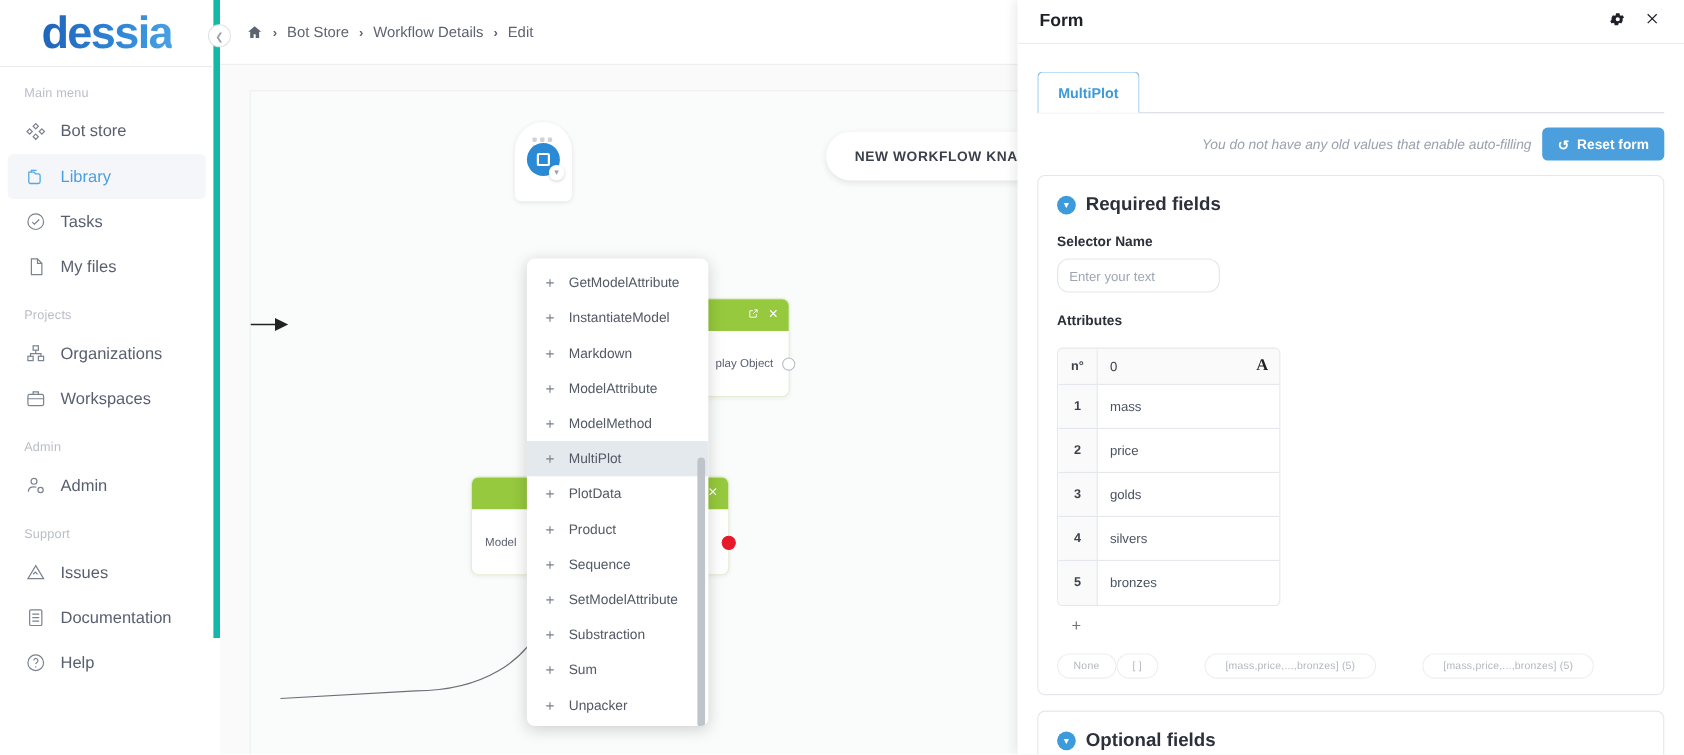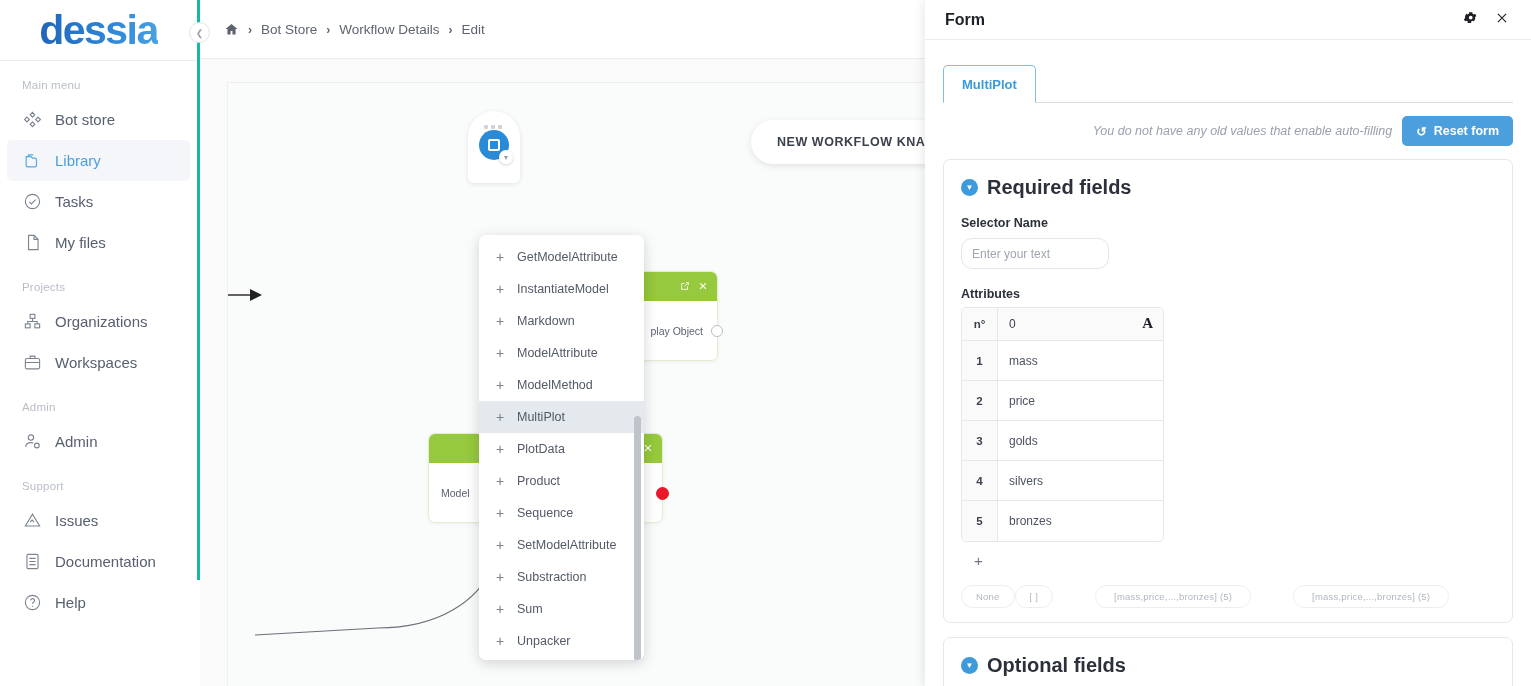--- a/index.html
+++ b/index.html
@@ -6,21 +6,21 @@
   html, body {
     width: 1531px; height: 686px;
     font-family: "Liberation Sans", sans-serif;
     background: #ffffff; overflow: hidden;
   }
   .app { position: relative; width: 1531px; height: 686px; }
 
   
   .sidebar {
     position: absolute; left: 0; top: 0; width: 200px; height: 580px;
-    background: #fff; border-right: 3px solid #14b8a6;
+    background: #fff; border-right: 6px solid #14b8a6;
   }
   .logo-wrap {
     height: 60px; display: flex; align-items: center; justify-content: center;
   }
   .logo {
     font-size: 41px; font-weight: 700; letter-spacing: -1.5px;
     color: #2f7fd1; line-height: 1;
     background: linear-gradient(100deg,#1f63b8 0%,#2f86d6 60%,#4aa3e4 100%);
     -webkit-background-clip: text; background-clip: text; color: transparent;
   }
@@ -186,31 +186,31 @@
   .card {
     border: 1px solid #e4e7ec; border-radius: 7px; background: #fff;
     padding: 16px 17px 14px 17px; margin-bottom: 14px;
   }
   .card-hdr { display: flex; align-items: center; gap: 9px; margin-bottom: 17px; }
   .chev-badge {
     width: 17px; height: 17px; border-radius: 50%; background: #3d9bdc;
     display: flex; align-items: center; justify-content: center;
     color: #fff; font-size: 8px; flex: 0 0 17px;
   }
-  .card-ttl { font-size: 20px; font-weight: 700; color: #2b303a; }
+  .card-ttl { font-size: 17px; font-weight: 700; color: #2b303a; }
 
   .field-label { font-size: 12.5px; font-weight: 700; color: #2b303a; margin-bottom: 8px; }
   .text-input {
     width: 148px; height: 31px; border: 1px solid #e2e5ea; border-radius: 11px;
     padding: 0 10px; font-size: 12px; color: #4b5260; outline: none;
     font-family: "Liberation Sans", sans-serif; background:#fff;
   }
   .text-input::placeholder { color: #9fa6b1; }
 
-  .attr-label { font-size: 12.5px; font-weight: 700; color: #2b303a; margin: 18px 0 6px; }
+  .attr-label { font-size: 12.5px; font-weight: 700; color: #2b303a; margin: 18px 0 18px; }
   .attr-table {
     width: 203px; border: 1px solid #e4e7ec; border-radius: 5px;
     border-collapse: separate; border-spacing: 0; overflow: hidden;
   }
   .attr-table td, .attr-table th { border-bottom: 1px solid #e4e7ec; }
   .attr-table tr:last-child td { border-bottom: none; }
   .attr-table th.c-n, .attr-table td.c-n {
     width: 36px; background: #fafafa; text-align: center;
     font-size: 11.5px; color: #3c424d; font-weight: 700;
     border-right: 1px solid #e4e7ec;

